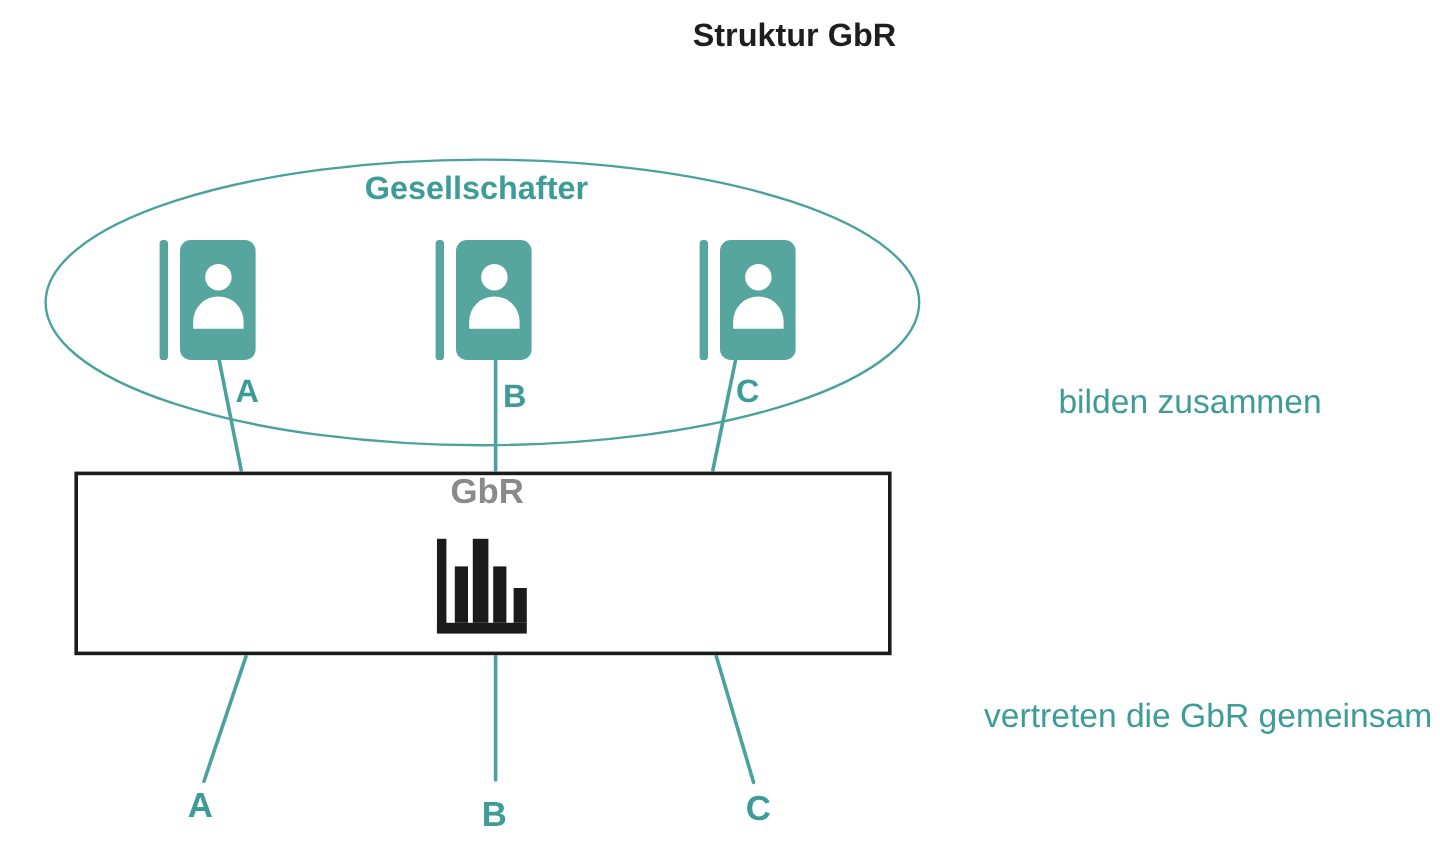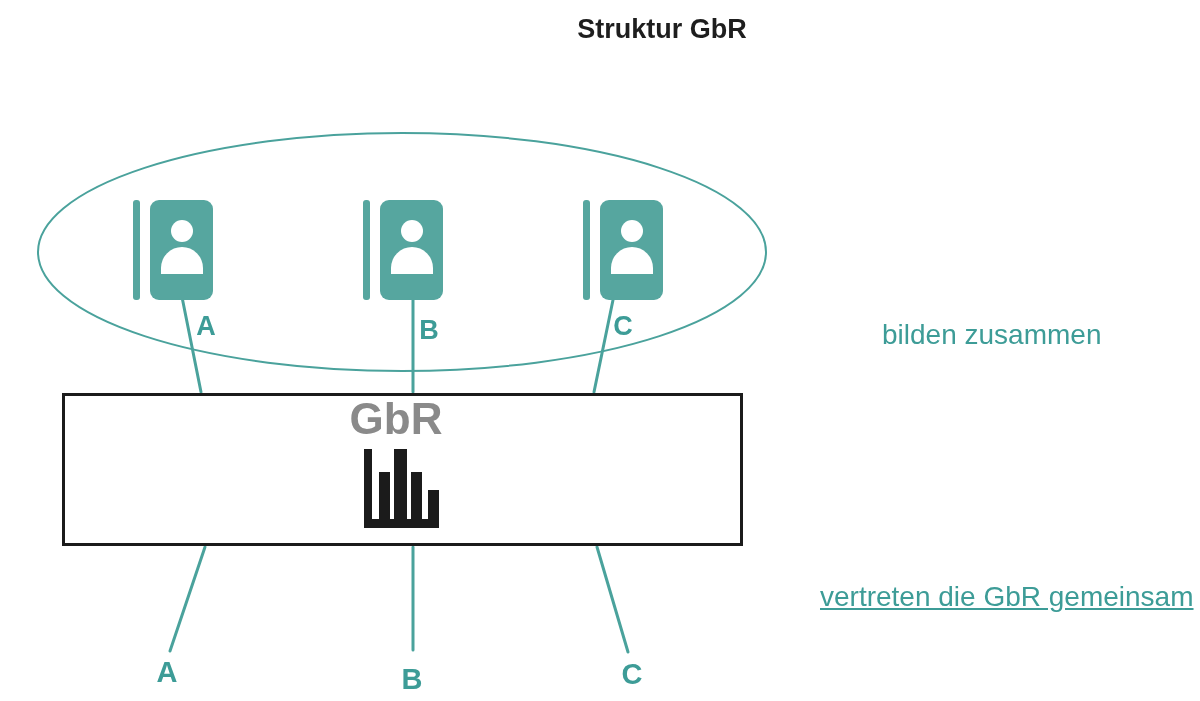--- a/index.html
+++ b/index.html
@@ -44,56 +44,57 @@
   }
   .label-a{left:206px;top:311px;}
   .label-b{left:429px;top:315px;}
   .label-c{left:623px;top:311px;}
 
   .company-box{
     position:absolute;left:62px;top:393px;width:681px;height:153px;
     background:#ffffff;border:3px solid var(--black);
   }
   .company-label{
-    position:absolute;left:396px;top:394px;transform:translateX(-50%);
-    font-size:44px;font-weight:bold;color:var(--gray-text);white-space:nowrap;
+    position:absolute;left:406px;top:394px;transform:translateX(-50%);
+    font-size:29px;font-weight:bold;color:var(--gray-text);white-space:nowrap;
   }
   .bar-chart{position:absolute;left:364px;top:448px;}
 
   .rep-label{
     position:absolute;transform:translateX(-50%);
     font-size:29px;font-weight:bold;color:var(--teal-text);
   }
   .rep-a{left:167px;top:656px;}
   .rep-b{left:412px;top:663px;}
   .rep-c{left:632px;top:658px;}
 
   .annotation{
     position:absolute;font-size:28px;color:var(--teal-text);white-space:nowrap;
   }
   .annotation-top{left:882px;top:319px;}
-  .annotation-bottom{left:820px;top:581px;text-decoration:underline;}
+  .annotation-bottom{left:820px;top:581px;}
 </style>
 </head>
 <body>
 
 <div class="diagram">
 
   <div class="page-title">Struktur GbR</div>
 
   <svg class="svg-layer" viewBox="0 0 1200 701" xmlns="http://www.w3.org/2000/svg">
     <ellipse cx="402" cy="252" rx="364" ry="119" fill="none" stroke-width="2" stroke="#4AA29C"></ellipse>
     <line x1="182" y1="297" x2="201" y2="392" stroke-width="3" stroke-linecap="round" stroke="#4AA29C"></line>
     <line x1="413" y1="297" x2="413" y2="392" stroke-width="3" stroke-linecap="round" stroke="#4AA29C"></line>
     <line x1="613" y1="300" x2="594" y2="392" stroke-width="3" stroke-linecap="round" stroke="#4AA29C"></line>
     <line x1="205" y1="547" x2="170" y2="651" stroke-width="3" stroke-linecap="round" stroke="#4AA29C"></line>
     <line x1="413" y1="547" x2="413" y2="650" stroke-width="3" stroke-linecap="round" stroke="#4AA29C"></line>
     <line x1="597" y1="547" x2="628" y2="652" stroke-width="3" stroke-linecap="round" stroke="#4AA29C"></line>
   </svg>
 
+  <div class="group-label">Gesellschafter</div>
 
   <div class="member-icon icon-a">
     <div class="spine"></div>
     <div class="card">
       <div class="head"></div>
       <div class="shoulders"></div>
     </div>
   </div>
   <div class="member-icon icon-b">
     <div class="spine"></div>

